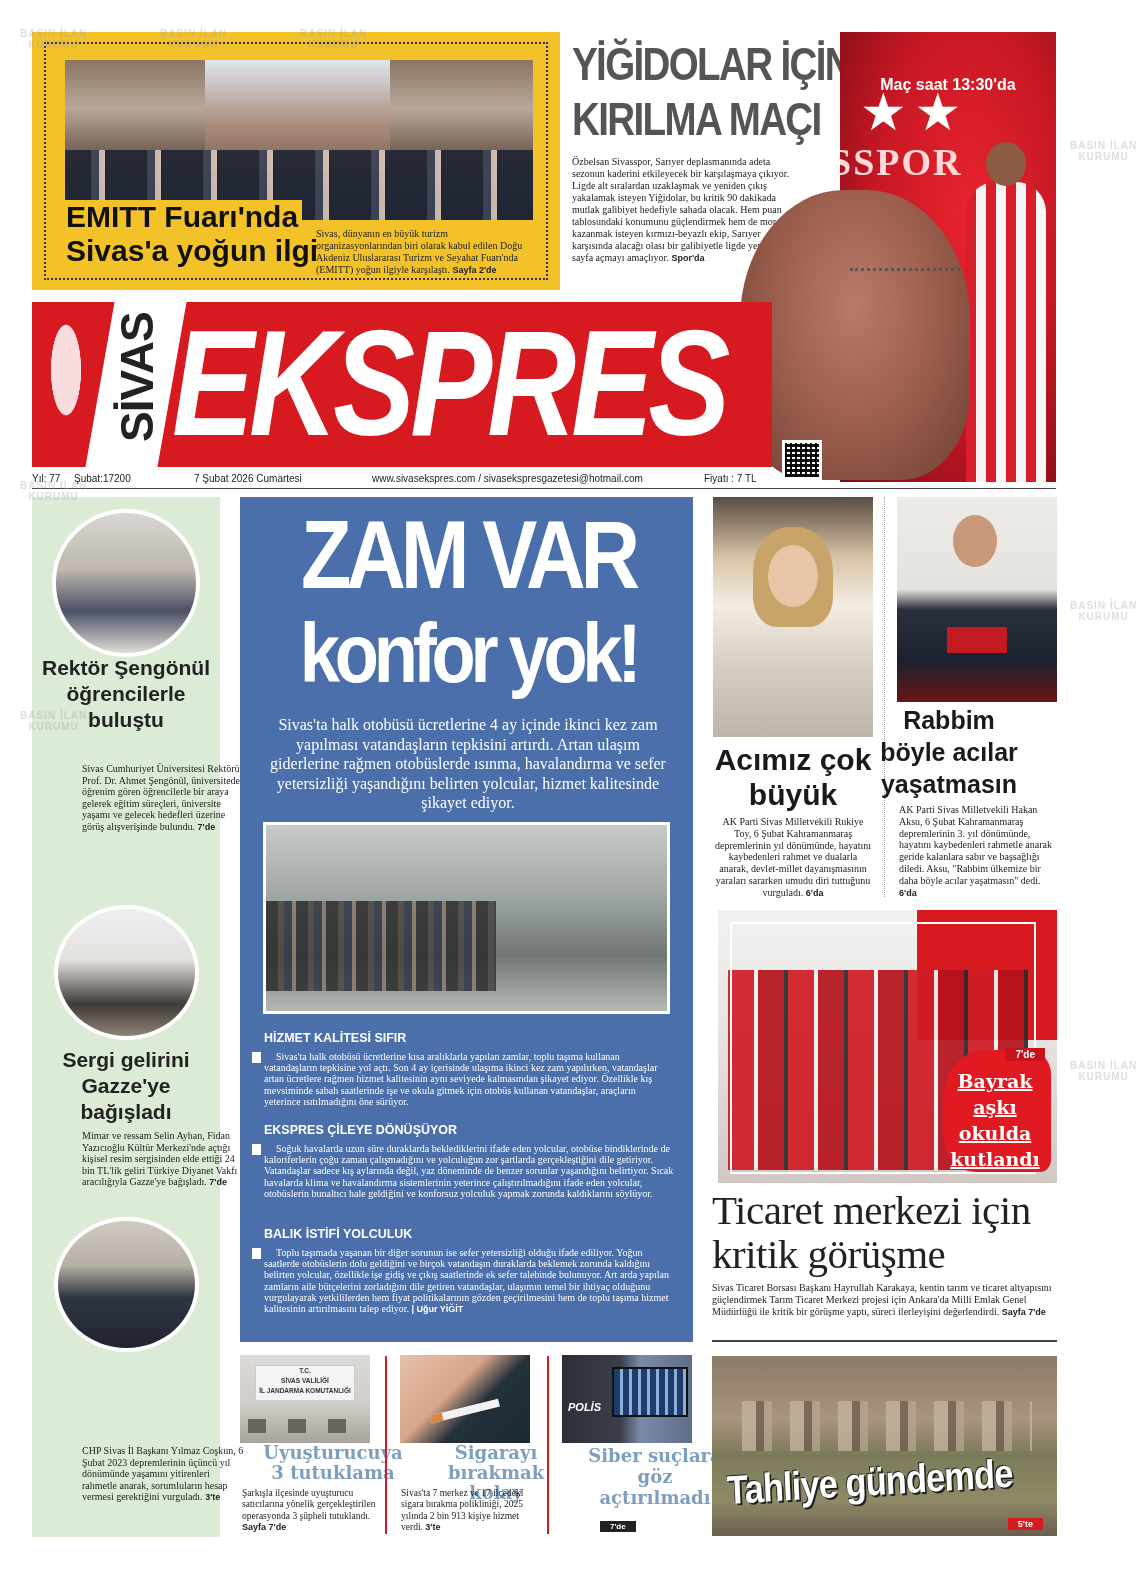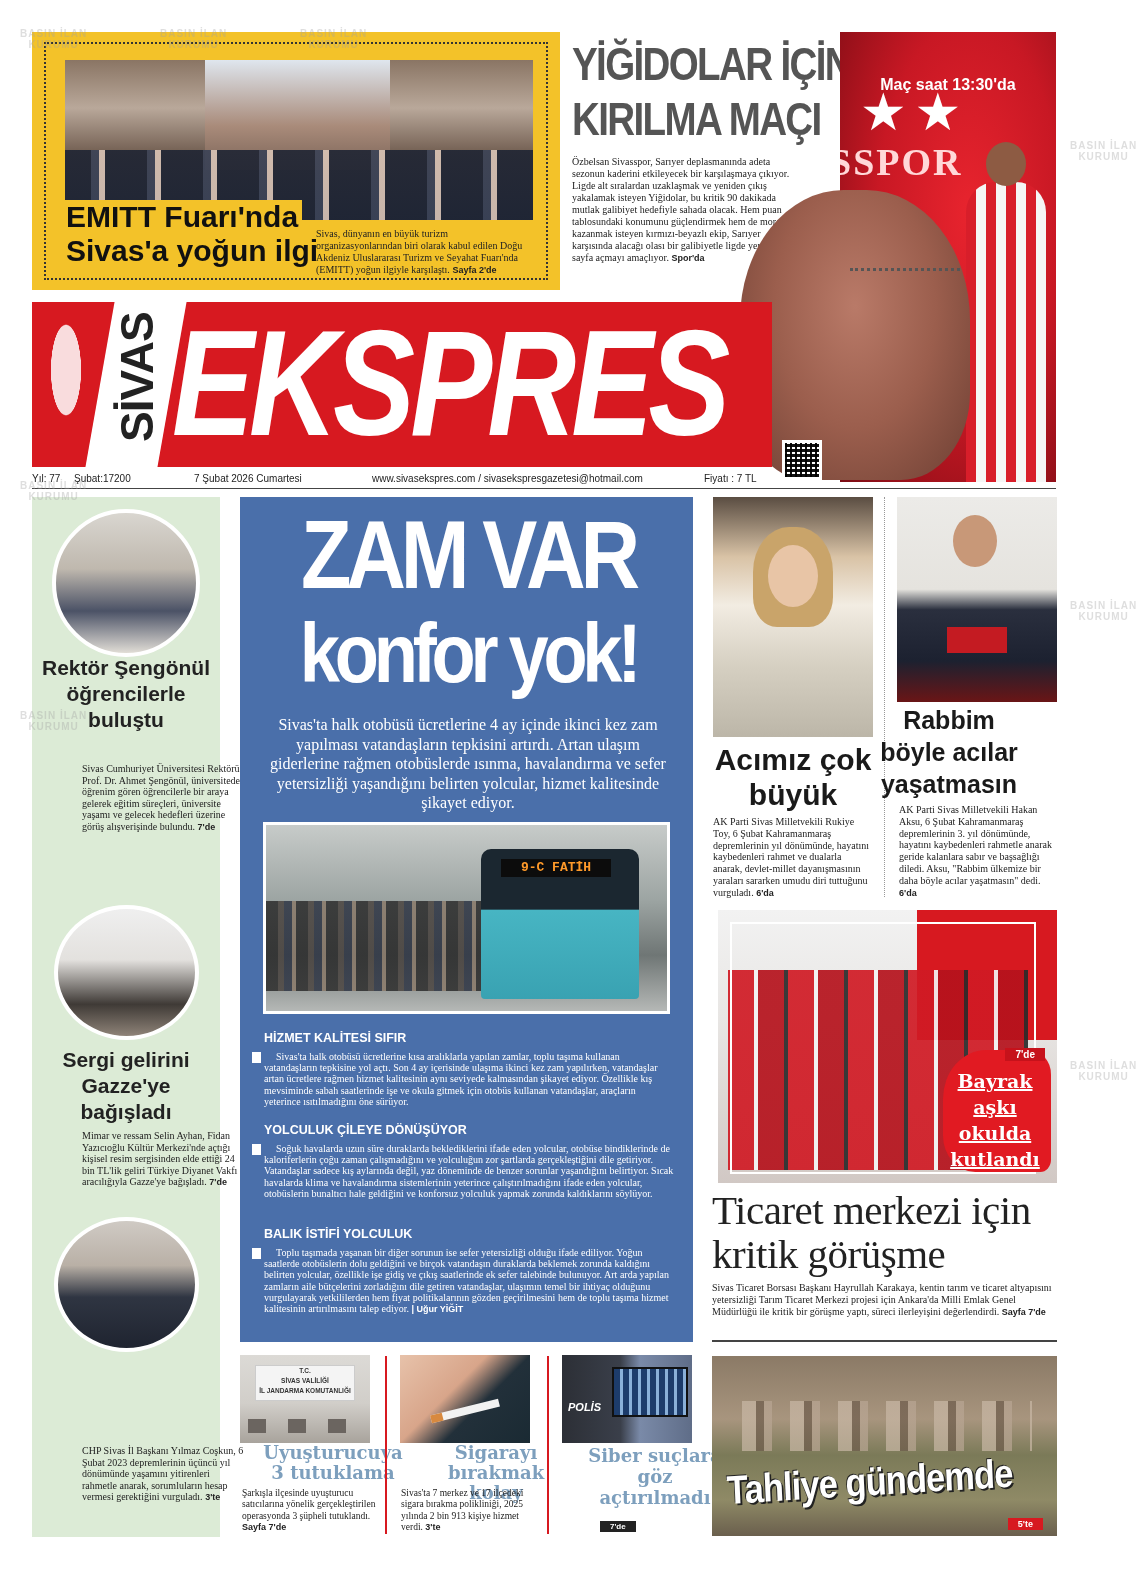--- a/index.html
+++ b/index.html
@@ -165,27 +165,24 @@
     <span class="ref">3'te</span>
   </div>
 </div>
 
 <div id="center" class="abs">
   <div id="zam1">ZAM VAR</div>
   <div id="zam2">konfor yok!</div>
   <div id="lead">Sivas'ta halk otobüsü ücretlerine 4 ay içinde ikinci kez zam yapılması vatandaşların tepkisini artırdı. Artan ulaşım giderlerine rağmen otobüslerde ısınma, havalandırma ve sefer yetersizliği yaşandığını belirten yolcular, hizmet kalitesinde şikayet ediyor.</div>
   <div id="busphoto">
     <div class="crowd"></div>
-    <div class="bus">
-      <div class="sign">9-C FATİH</div>
-    </div>
   </div>
   <div class="sub" style="top:534px">HİZMET KALİTESİ SIFIR</div>
   <div class="para" style="top:554px">Sivas'ta halk otobüsü ücretlerine kısa aralıklarla yapılan zamlar, toplu taşıma kullanan vatandaşların tepkisine yol açtı. Son 4 ay içerisinde ulaşıma ikinci kez zam yapılırken, vatandaşlar artan ücretlere rağmen hizmet kalitesinin aynı seviyede kalmasından şikayet ediyor. Özellikle kış mevsiminde sabah saatlerinde işe ve okula gitmek için otobüs kullanan vatandaşlar, araçların yeterince ısıtılmadığını öne sürüyor.</div>
-  <div class="sub" style="top:626px">YOLCULUK ÇİLEYE DÖNÜŞÜYOR</div>
+  <div class="sub" style="top:626px">EKSPRES ÇİLEYE DÖNÜŞÜYOR</div>
   <div class="para" style="top:646px">Soğuk havalarda uzun süre duraklarda beklediklerini ifade eden yolcular, otobüse bindiklerinde de kaloriferlerin çoğu zaman çalışmadığını ve yolculuğun zor şartlarda gerçekleştiğini dile getiriyor. Vatandaşlar sadece kış aylarında değil, yaz döneminde de benzer sorunlar yaşandığını belirtiyor. Sıcak havalarda klima ve havalandırma sistemlerinin yeterince çalıştırılmadığını ifade eden yolcular, otobüslerin bunaltıcı hale geldiğini ve konforsuz yolculuk yapmak zorunda kaldıklarını söylüyor.</div>
   <div class="sub" style="top:730px">BALIK İSTİFİ YOLCULUK</div>
   <div class="para" style="top:750px">
     <span>Toplu taşımada yaşanan bir diğer sorunun ise sefer yetersizliği olduğu ifade ediliyor. Yoğun saatlerde otobüslerin dolu geldiğini ve birçok vatandaşın duraklarda beklemek zorunda kaldığını belirten yolcular, özellikle işe gidiş ve çıkış saatlerinde ek sefer talebinde bulunuyor. Art arda yapılan zamların aile bütçelerini zorladığını dile getiren vatandaşlar, ulaşımın temel bir ihtiyaç olduğunu vurgulayarak yetkililerden hem fiyat politikalarının gözden geçirilmesini hem de toplu taşıma hizmet kalitesinin artırılmasını talep ediyor.</span>
     <b class="ref">| Uğur YİĞİT</b>
   </div>
 </div>
 
 <div class="brief-img" style="left:240px;background:linear-gradient(180deg,#dcdad6 0%,#d1cec9 55%,#a8a39c 100%);">
   <div style="position:absolute;left:15px;top:10px;width:100px;height:36px;background:#f4f4f4;border:1px solid #ccc;text-align:center;font-family:'Liberation Sans',sans-serif;font-size:6.5px;font-weight:bold;line-height:10px;color:#333;">
@@ -217,21 +214,21 @@
   <div style="position:absolute;left:6px;top:46px;color:#fff;font-family:'Liberation Sans',sans-serif;font-style:italic;font-weight:bold;font-size:11px;">POLİS</div>
 </div>
 <div class="brief-title" style="left:552px;top:1445px;line-height:21px;">Siber suçlara göz açtırılmadı</div>
 <div class="abs" style="left:600px;top:1521px;background:#222;color:#fff;font-family:'Liberation Sans',sans-serif;font-weight:bold;font-size:8px;padding:1px 10px;">7'de</div>
 
 <div class="rc-img" style="left:713px;top:497px;width:160px;height:240px;background:linear-gradient(180deg,#5a4d42 0%,#d9c3a6 25%,#f2ece2 45%,#d6d0c2 70%,#bcb6a8 100%);">
   <div style="position:absolute;left:40px;top:30px;width:80px;height:100px;border-radius:45% 45% 30% 30%;background:#c9a46a;"></div>
   <div style="position:absolute;left:55px;top:48px;width:50px;height:62px;border-radius:50%;background:#e8c5a6;"></div>
 </div>
 <div class="rc-title" style="left:713px;top:742px;width:160px;font-size:30px;line-height:35px;">Acımız çok büyük</div>
-<div class="rc-body" style="left:713px;top:816px;width:160px;">
+<div class="rc-body" style="left:713px;top:816px;width:160px;text-align:center;">
   <span>AK Parti Sivas Milletvekili Rukiye Toy, 6 Şubat Kahramanmaraş depremlerinin yıl dönümünde, hayatını kaybedenleri rahmet ve dualarla anarak, devlet-millet dayanışmasının yaraları sararken umudu diri tuttuğunu vurguladı.</span>
   <span class="ref">6'da</span>
 </div>
 <div class="abs" style="left:884px;top:497px;width:1px;height:400px;border-left:1px dotted #999;"></div>
 
 <div class="rc-img" style="left:897px;top:497px;width:160px;height:205px;background:linear-gradient(180deg,#ecebe8 0%,#e5e3de 45%,#2a2f3e 55%,#1c2130 80%,#6a1516 100%);">
   <div style="position:absolute;left:56px;top:18px;width:44px;height:52px;border-radius:50%;background:#c89878;"></div>
   <div style="position:absolute;left:50px;top:130px;width:60px;height:26px;background:#c41b22;"></div>
 </div>
 <div class="rc-title" style="left:869px;top:704px;width:160px;font-size:25px;line-height:32px;">Rabbim böyle acılar yaşatmasın</div>
@@ -244,21 +241,21 @@
   <div class="flagbg"></div>
   <div class="kids"></div>
   <div class="frame"></div>
   <div class="label"></div>
   <div class="ref7">7'de</div>
   <div class="btitle">Bayrak aşkı okulda kutlandı</div>
 </div>
 
 <div id="ticaret-title" class="abs">Ticaret merkezi için kritik görüşme</div>
 <div id="ticaret-body" class="abs">
-  <span>Sivas Ticaret Borsası Başkanı Hayrullah Karakaya, kentin tarım ve ticaret altyapısını yetersizliği Tarım Ticaret Merkezi projesi için Ankara'da Milli Emlak Genel Müdürlüğü ile kritik bir görüşme yaptı, süreci ilerleyişini değerlendirdi.</span>
+  <span>Sivas Ticaret Borsası Başkanı Hayrullah Karakaya, kentin tarım ve ticaret altyapısını güçlendirmek Tarım Ticaret Merkezi projesi için Ankara'da Milli Emlak Genel Müdürlüğü ile kritik bir görüşme yaptı, süreci ilerleyişini değerlendirdi.</span>
   <span class="ref">Sayfa 7'de</span>
 </div>
 <div id="ticaret-rule" class="abs"></div>
 
 <div id="tahliye" class="abs">
   <div class="houses"></div>
   <div class="ttitle">Tahliye gündemde</div>
   <div class="tref">5'te</div>
 </div>
 

